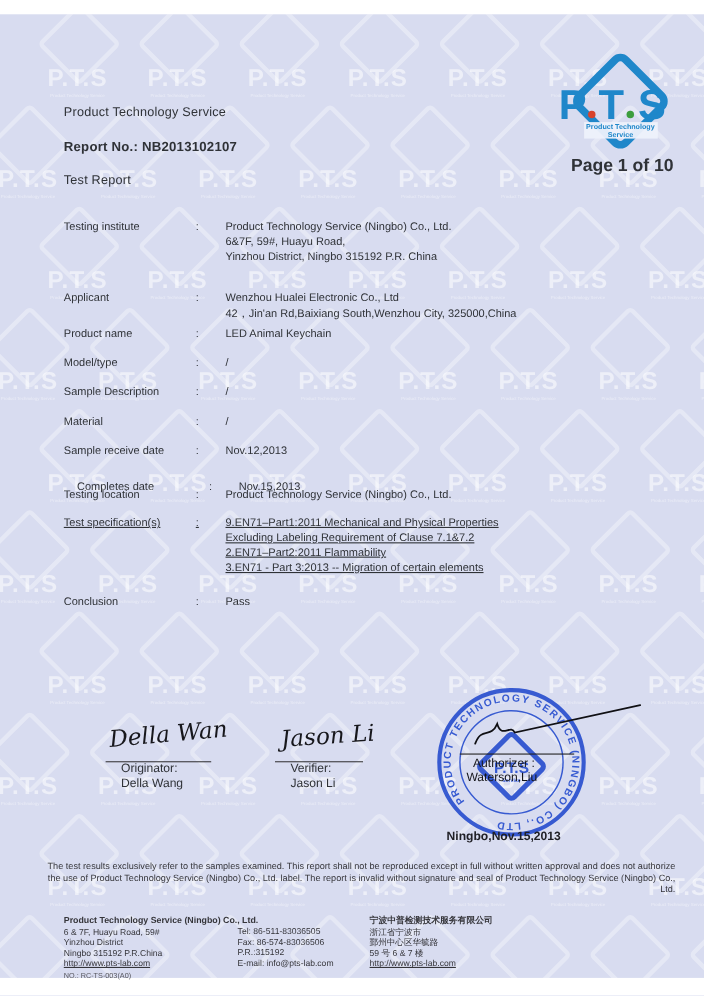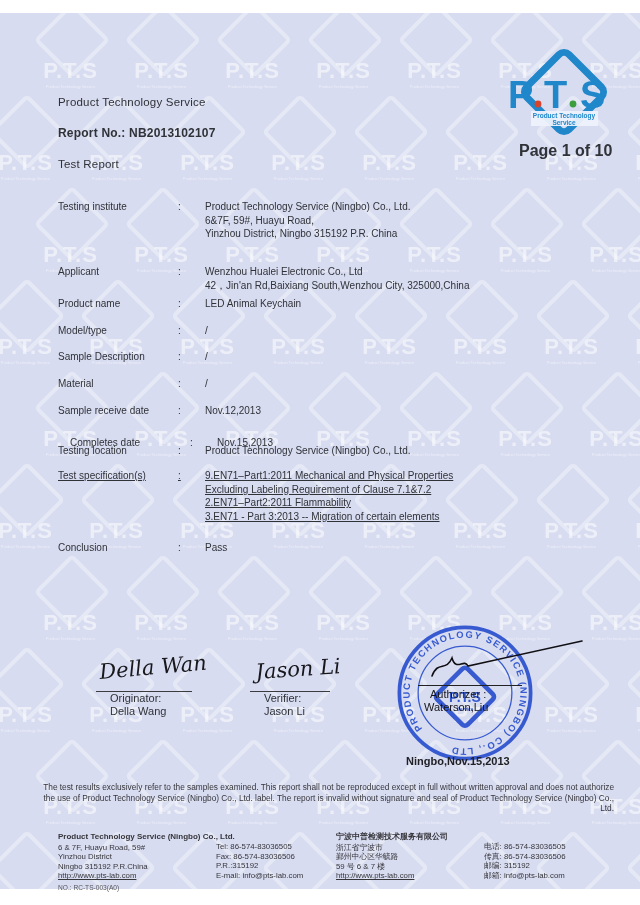--- a/index.html
+++ b/index.html
@@ -588,37 +588,29 @@
     <div id="addr-en">
         <div>6 &amp; 7F, Huayu Road, 59#</div>
         <div>Yinzhou District</div>
         <div>Ningbo 315192  P.R.China</div>
       </div>
     <div class="flink">http://www.pts-lab.com</div>
     <div class="fdocno">NO.: RC-TS-003(A0)</div>
   </div>
   <div class="fcol" style="left:216px;top:842px;width:120px;">
     <div id="contact-en">
-        <div>Tel: 86-574-83036505</div>
+        <div>Tel: 86-511-83036505</div>
         <div>Fax: 86-574-83036506</div>
         <div>P.R.:315192</div>
         <div>E-mail: info@pts-lab.com</div>
       </div>
   </div>
   <div class="fcol" style="left:336px;top:832px;width:150px;">
     <div class="fhead">宁波中普检测技术服务有限公司</div>
     <div id="addr-cn">
         <div>浙江省宁波市</div>
         <div>鄞州中心区华毓路</div>
         <div>59 号 6 &amp; 7 楼</div>
       </div>
     <div class="flink">http://www.pts-lab.com</div>
   </div>
-  <div class="fcol" style="left:484px;top:842px;width:130px;">
-    <div id="contact-cn">
-        <div>电话: 86-574-83036505</div>
-        <div>传真: 86-574-83036506</div>
-        <div>邮编: 315192</div>
-        <div>邮箱: info@pts-lab.com</div>
-      </div>
-  </div>
 
 </div>
 
 </body></html>

